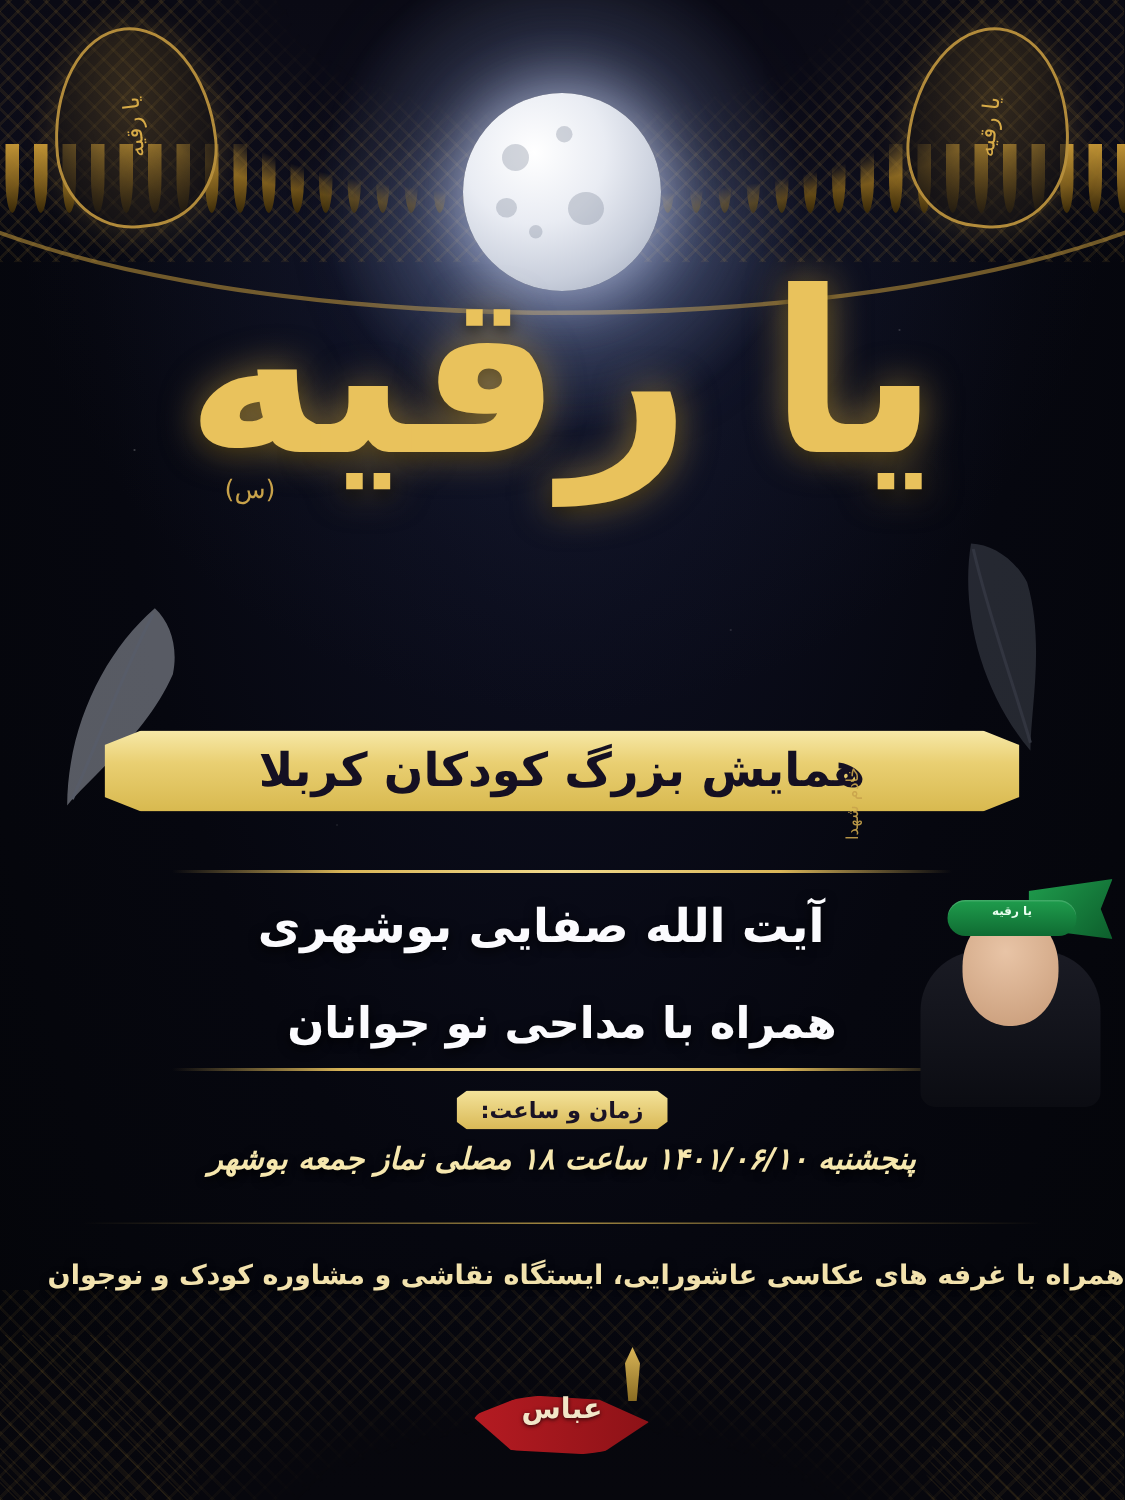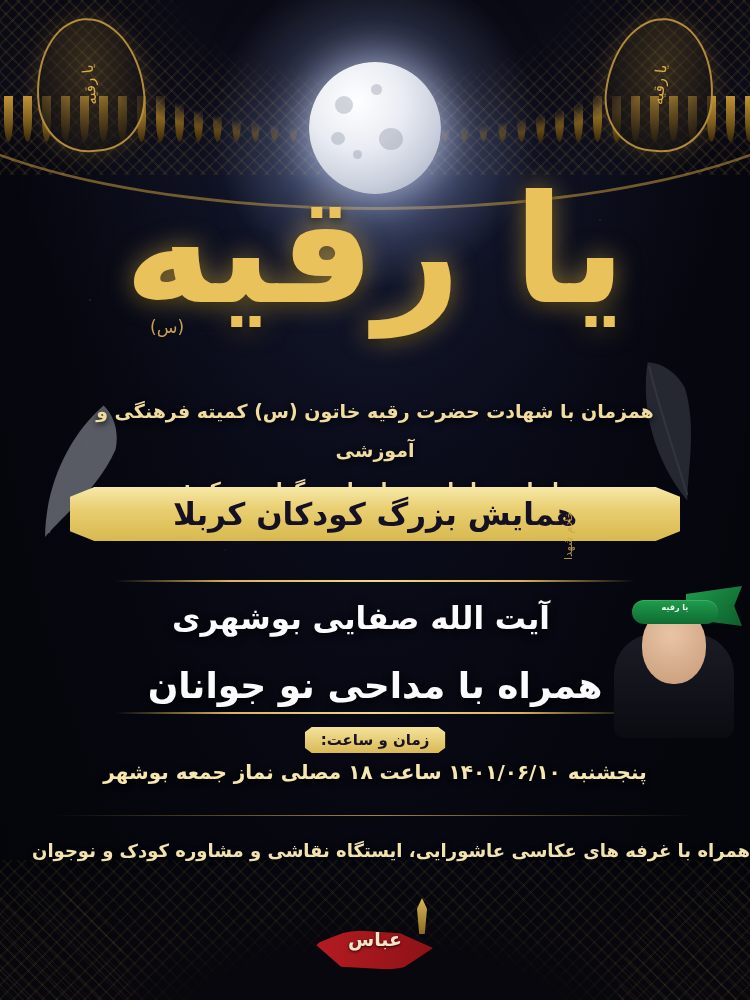--- a/index.html
+++ b/index.html
@@ -131,34 +131,35 @@
     width:520px;height:2px;
     background:linear-gradient(90deg, rgba(214,178,80,0) 0%, #d9b558 22%, #f0d98c 50%, #d9b558 78%, rgba(214,178,80,0) 100%);
   }
   .speaker{
     position:absolute;left:0;width:722px;text-align:center;
     color:#fbfbfe;font-size:31px;font-weight:700;
     text-shadow:0 2px 8px rgba(0,0,0,.85);
   }
   .withline{
     position:absolute;left:0;width:750px;text-align:center;
-    color:#fbfbfe;font-size:36px;font-weight:700;
+    color:#fbfbfe;font-size:29px;font-weight:700;
     text-shadow:0 2px 8px rgba(0,0,0,.85);
   }
   .whenlabel{
     position:absolute;left:50%;transform:translateX(-50%);
     background:linear-gradient(180deg,#f4e39b,#d9b956);
     color:#1a1325;font-size:15px;font-weight:700;
     padding:4px 16px;border-radius:4px;
     clip-path:polygon(0% 20%, 5% 0%, 95% 0%, 100% 20%, 100% 80%, 95% 100%, 5% 100%, 0% 80%);
   }
   .when{
     position:absolute;left:0;width:750px;text-align:center;
     color:#f6e7ae;font-size:20px;font-weight:700;
     text-shadow:0 2px 6px rgba(0,0,0,.9);
+    font-style:italic;
   }
   .footer-note{
     position:absolute;left:0;width:750px;text-align:center;
     color:#f2e2ad;font-size:18px;font-weight:700;
     text-shadow:0 2px 6px rgba(0,0,0,.9);
   }
   .hr-gold{
     position:absolute;left:50%;transform:translateX(-50%);
     width:640px;height:1px;
     background:linear-gradient(90deg, rgba(214,178,80,0), rgba(214,178,80,.75), rgba(214,178,80,0));
@@ -312,24 +313,20 @@
 
   <svg class="feather f1" viewBox="0 0 70 150">
     <path d="M35 2 C12 40 4 95 20 145 C30 120 56 82 60 40 C58 22 48 8 35 2 Z" fill="#cdd3de" opacity="0.75"></path>
     <path d="M35 6 C28 50 26 100 22 140" stroke="#9aa2b2" stroke-width="2" fill="none"></path>
   </svg>
   <svg class="feather f2" viewBox="0 0 70 150">
     <path d="M35 2 C12 40 4 95 20 145 C30 120 56 82 60 40 C58 22 48 8 35 2 Z" fill="#aab2c2" opacity="0.55"></path>
     <path d="M35 6 C28 50 26 100 22 140" stroke="#848b9c" stroke-width="2" fill="none"></path>
   </svg>
 
-  <div class="intro">
-    <div>همزمان با شهادت حضرت رقیه خاتون (س) کمیته فرهنگی و آموزشی</div>
-    <div>بانوان ستاد اربعین استان برگزار می کند:</div>
-  </div>
 
   <div class="titleplate">
     <span class="txt">همایش بزرگ کودکان کربلا</span>
   </div>
 
   <div class="divider" style="top:580px;"></div>
 
   <div class="speaker" style="top:600px;">آیت الله صفایی بوشهری</div>
 
   <div class="withline" style="top:665px;">همراه با مداحی نو جوانان</div>

